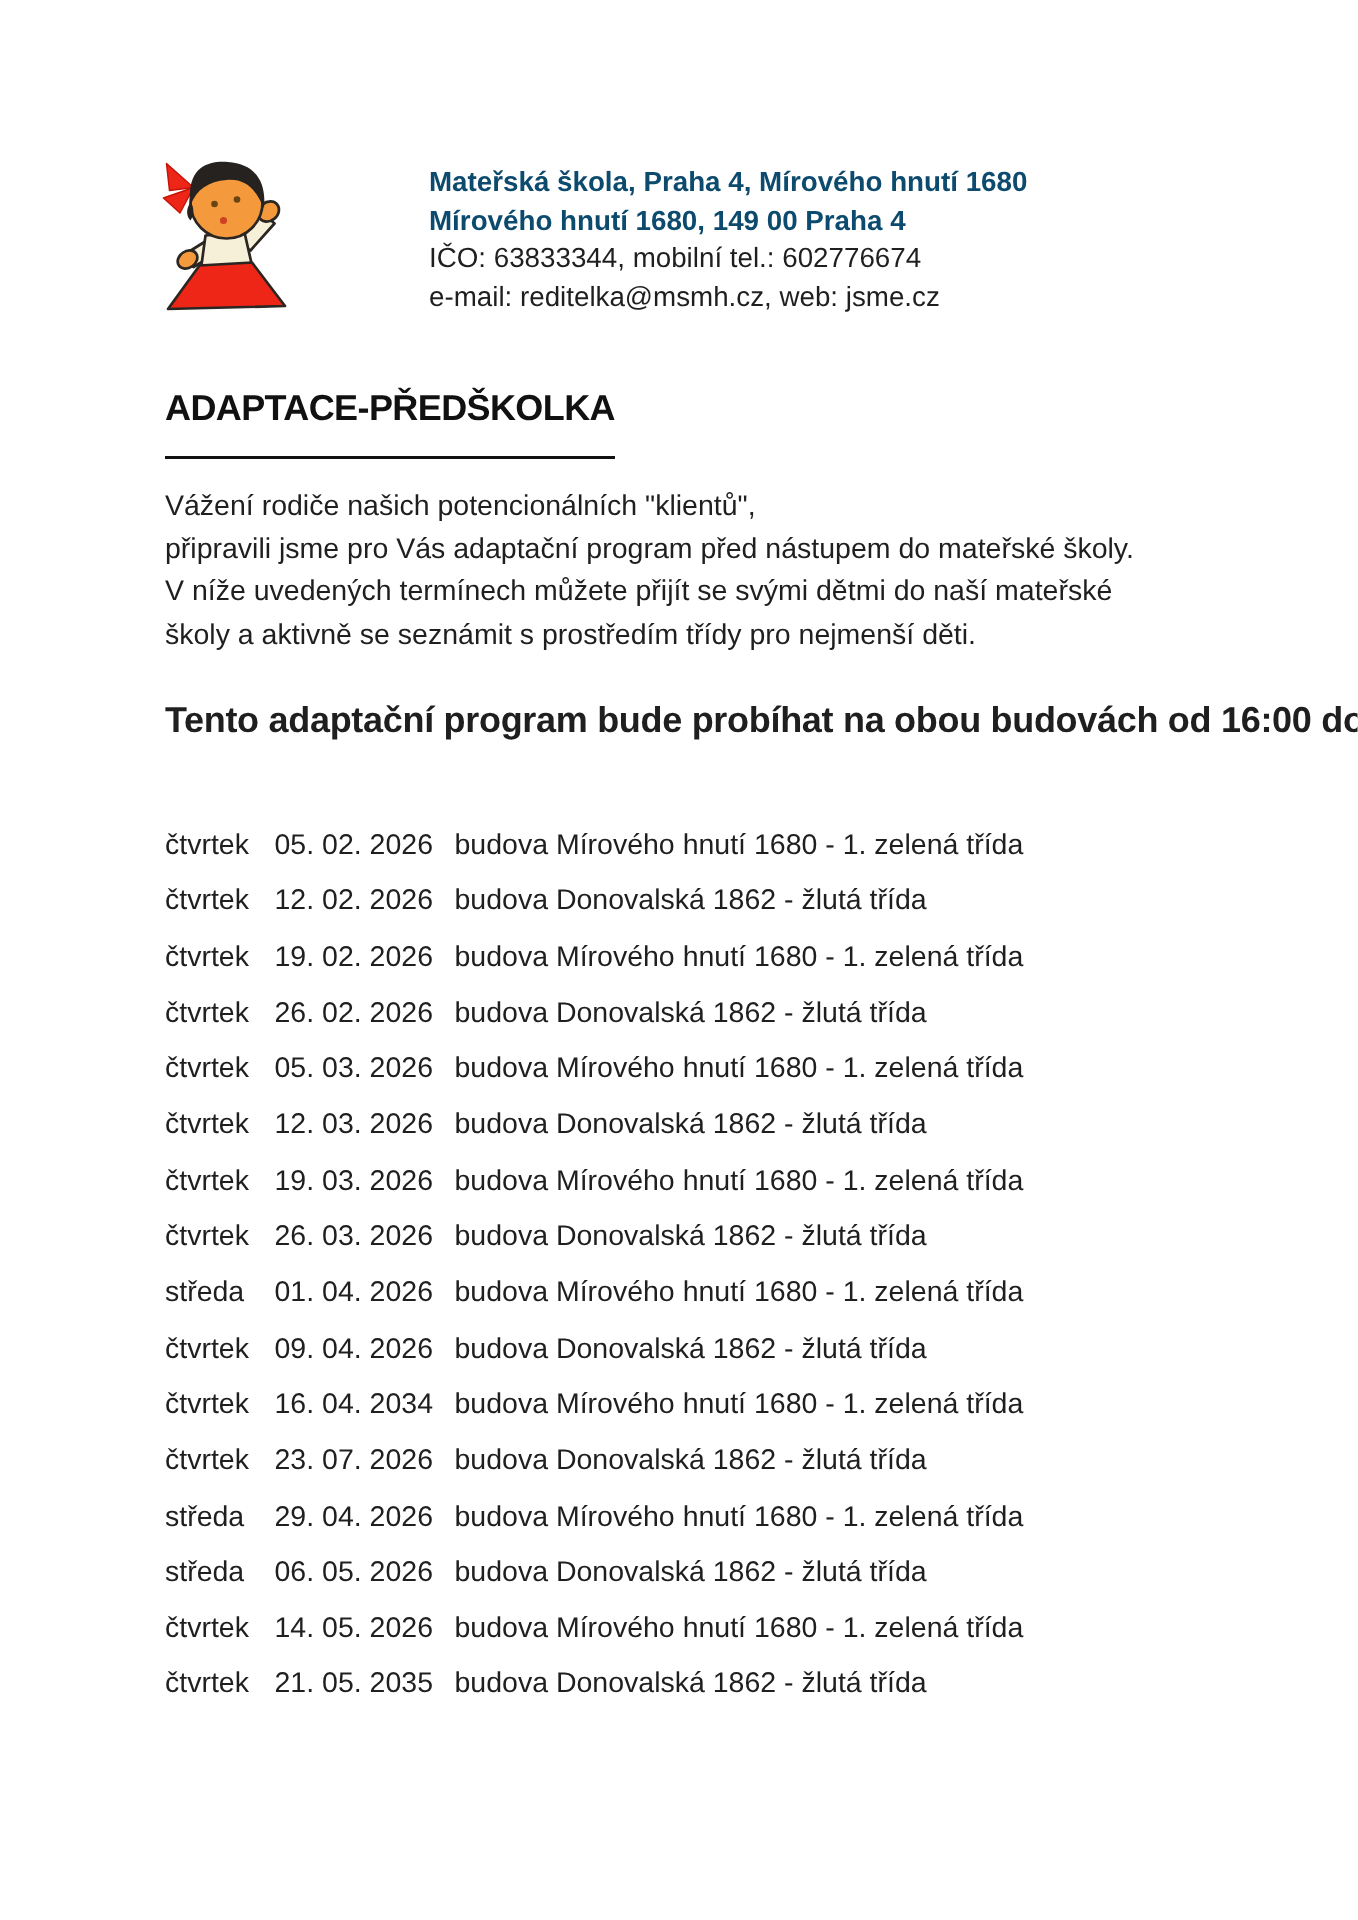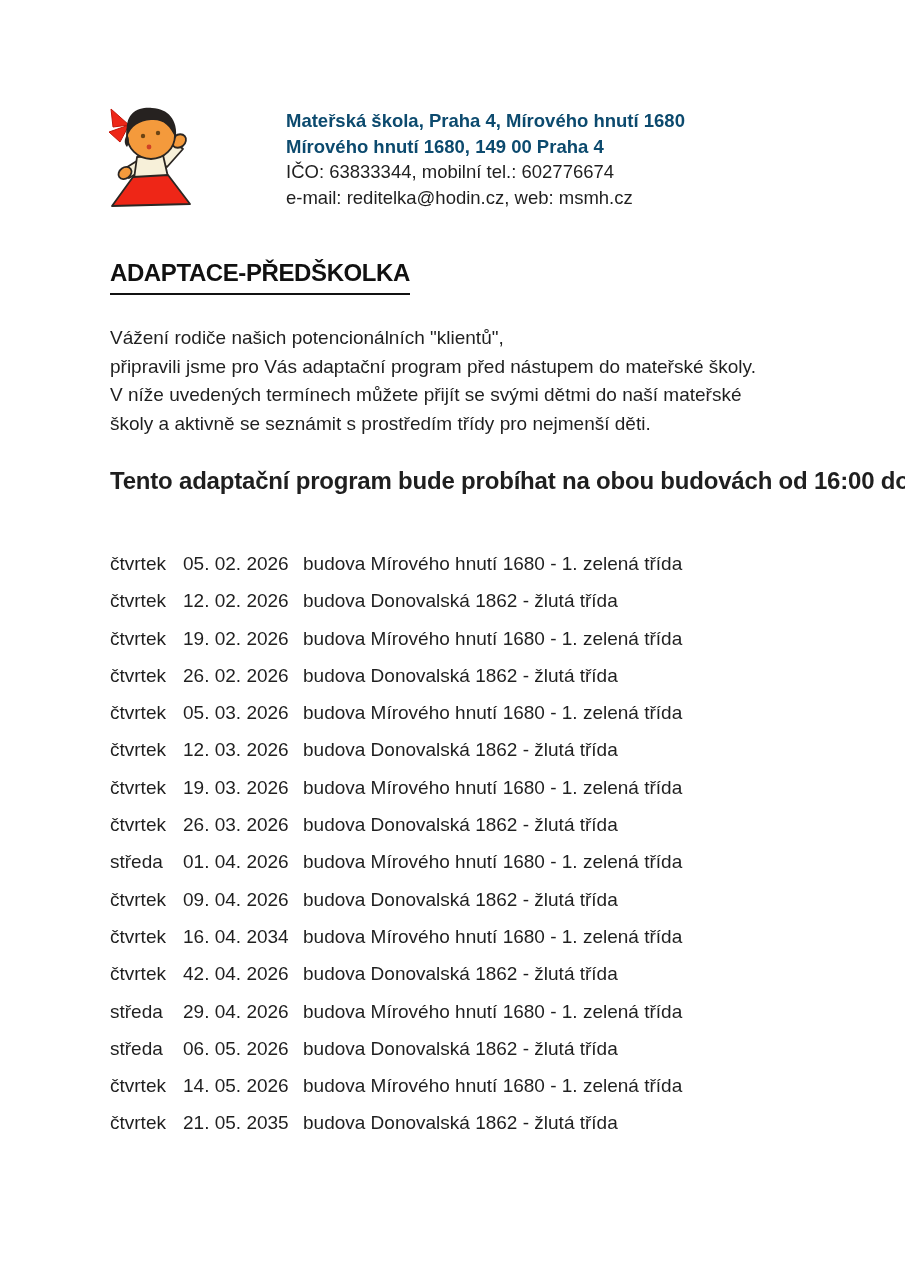--- a/index.html
+++ b/index.html
@@ -26,21 +26,21 @@
   .lh-red { font-weight:bold; color:#0c4a6e; }
 
   .doc-title {
     position:absolute; left:110px; top:259px;
     font-size:24px; font-weight:bold; letter-spacing:-0.4px;
     color:#111;
   }
   .doc-title span {
     display:inline-block;
     border-bottom:2.4px solid #111;
-    padding-bottom:6px;
+    padding-bottom:17px;
   }
 
   .intro {
     position:absolute; left:110px; top:324px;
     font-size:19px; line-height:28.5px;
     white-space:nowrap;
   }
 
   .schedule-heading {
     position:absolute; left:110px; top:466px;
@@ -91,21 +91,21 @@
     <circle cx="43" cy="37" r="2.2" fill="#6b4414"></circle>
     <circle cx="58" cy="34" r="2.2" fill="#6b4414"></circle>
     <circle cx="49" cy="48" r="2.4" fill="#cf4125"></circle>
   </svg>
 </div>
 
 <div class="letterhead-text">
   <div class="lh-red">Mateřská škola, Praha 4, Mírového hnutí 1680</div>
   <div class="lh-red">Mírového hnutí 1680, 149 00 Praha 4</div>
   <div>IČO: 63833344, mobilní tel.: 602776674</div>
-  <div>e-mail: reditelka@hodin.cz, web: msmh.cz</div>
+  <div>e-mail: reditelka@msmh.cz, web: jsme.cz</div>
 </div>
 
 <h1 class="doc-title"><span>ADAPTACE-PŘEDŠKOLKA</span></h1>
 
 <div class="intro">
   <div>Vážení rodiče našich potencionálních "klientů",</div>
   <div>připravili jsme pro Vás adaptační program před nástupem do mateřské školy.</div>
   <div>V níže uvedených termínech můžete přijít se svými dětmi do naší mateřské</div>
   <div>školy a aktivně se seznámit s prostředím třídy pro nejmenší děti.</div>
 </div>
@@ -177,21 +177,21 @@
     </div>
 
     <div class="srow">
       <div>čtvrtek</div>
       <div>16. 04. 2034</div>
       <div>budova Mírového hnutí 1680 - 1. zelená třída</div>
     </div>
 
     <div class="srow">
       <div>čtvrtek</div>
-      <div>42. 04. 2026</div>
+      <div>23. 07. 2026</div>
       <div>budova Donovalská 1862 - žlutá třída</div>
     </div>
 
     <div class="srow">
       <div>středa</div>
       <div>29. 04. 2026</div>
       <div>budova Mírového hnutí 1680 - 1. zelená třída</div>
     </div>
 
     <div class="srow">

